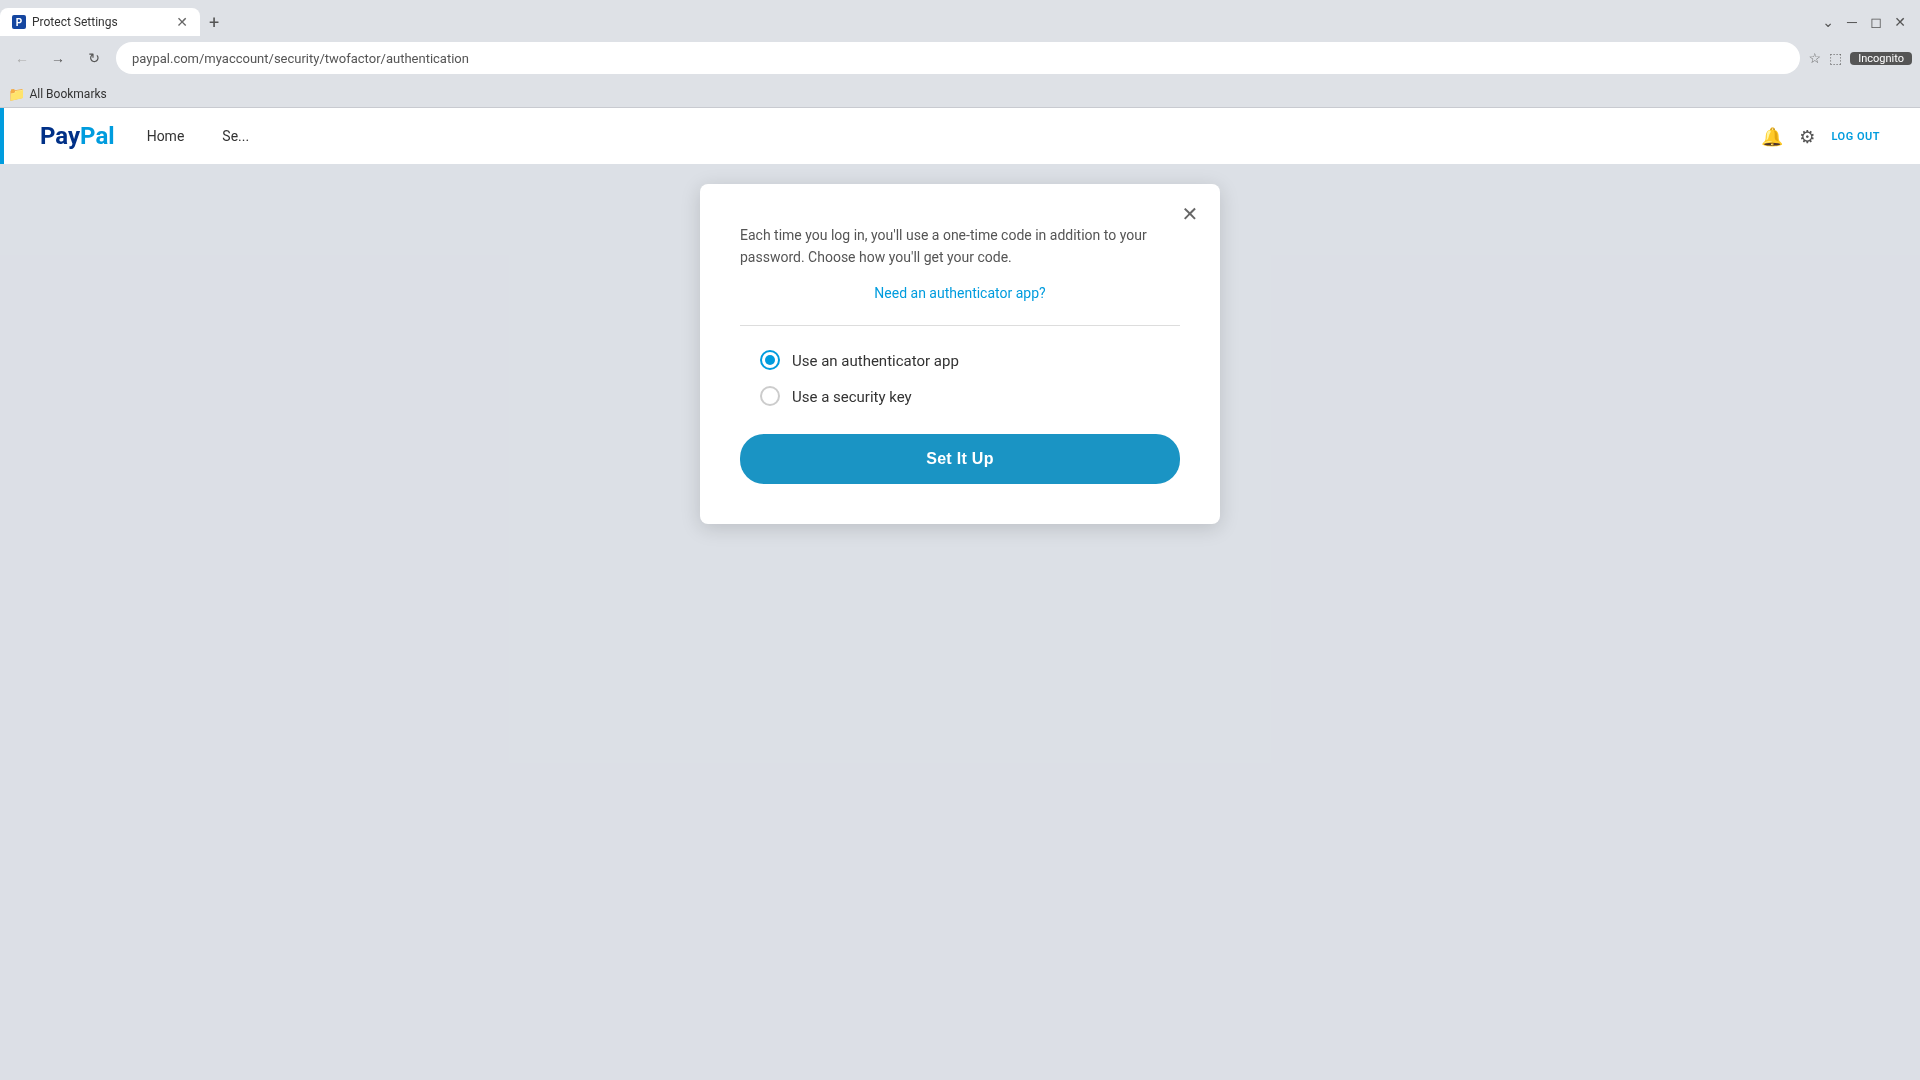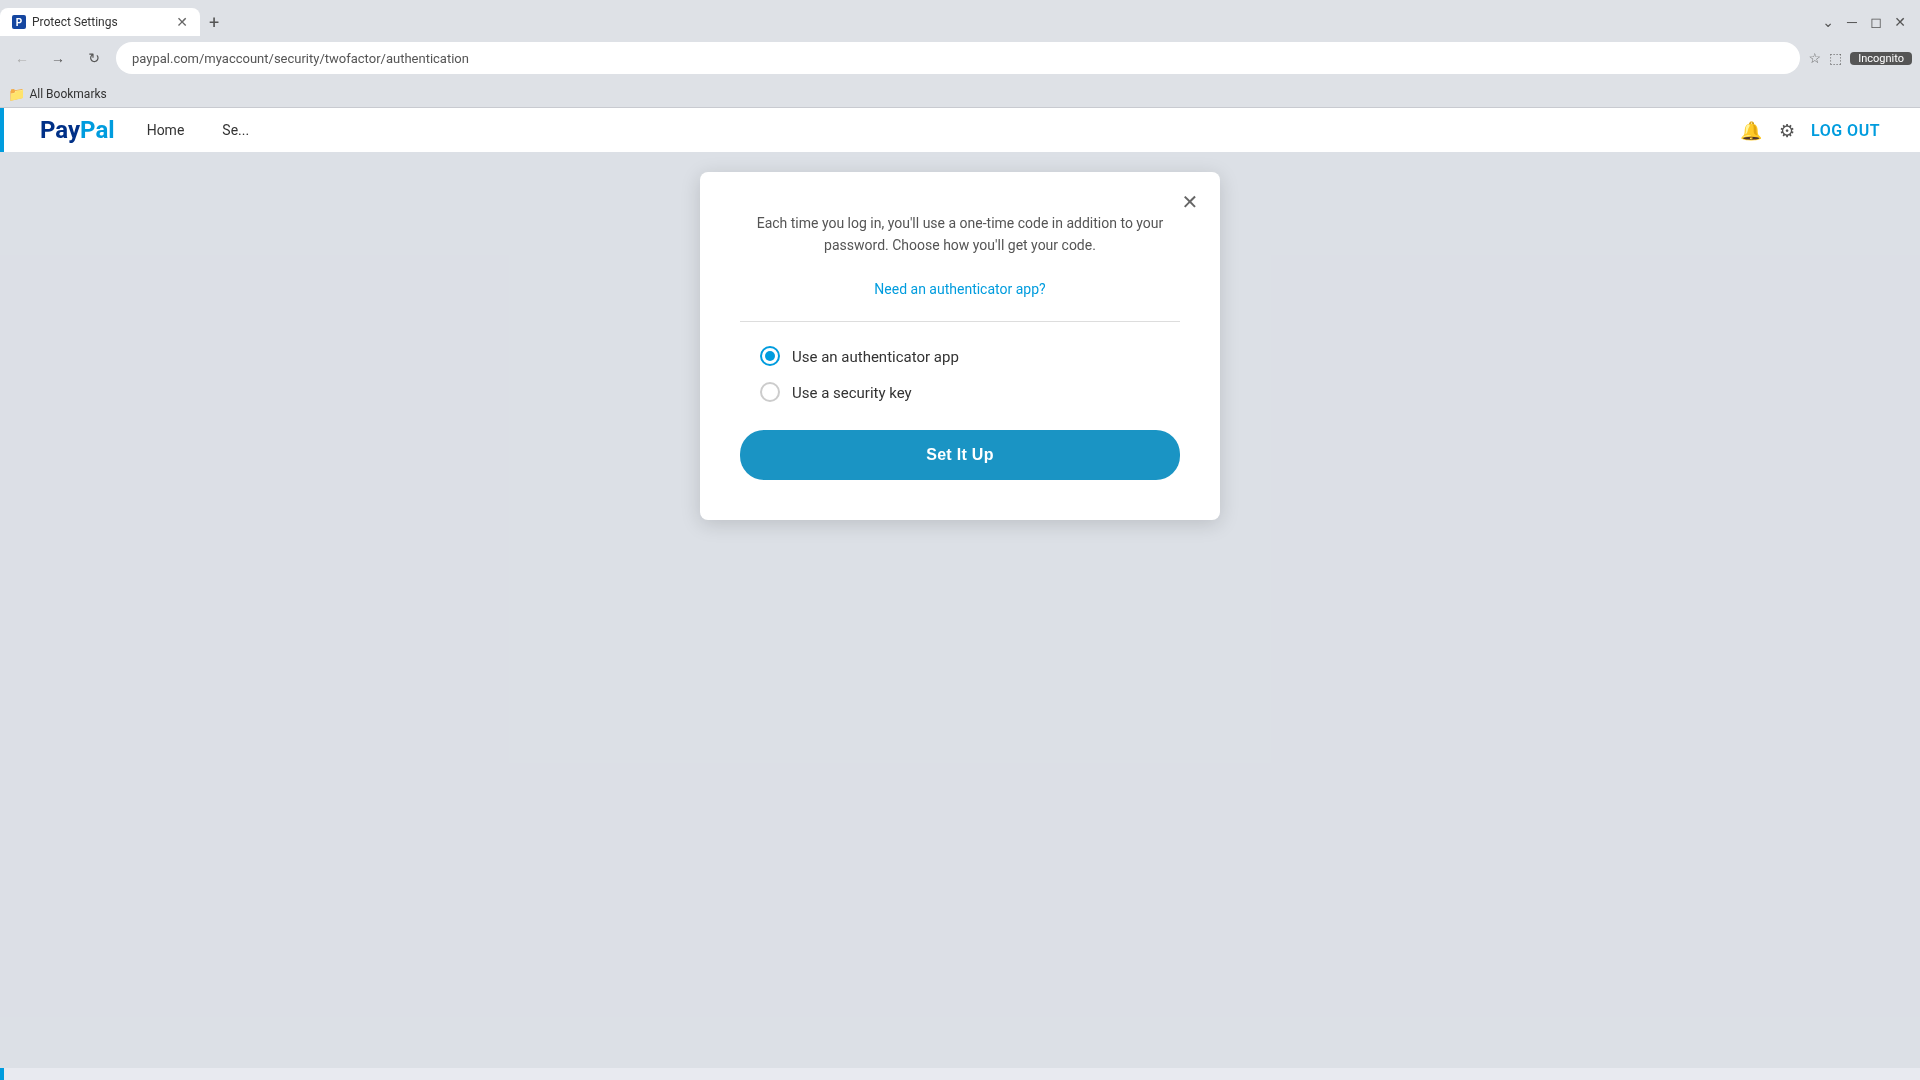--- a/index.html
+++ b/index.html
@@ -22,42 +22,42 @@
     .address-right { display: flex; align-items: center; gap: 8px; }
     .addr-icon { color: #666; font-size: 14px; }
     .incognito-badge { background: #555; color: #fff; font-size: 11px; padding: 0 8px; border-radius: 4px; }
     .bookmarks-bar { background: #dee1e6; padding: 2px 8px; display: flex; align-items: center; height: 28px; font-size: 12px; color: #333; gap: 4px; border-bottom: 1px solid #c8cad0; }
     .bookmark-folder-icon { font-size: 14px; }
 
     
     .page-bg { width: 100%; height: calc(1080px - 108px); background: #e8eaf0; position: relative; overflow: hidden; }
 
     
-    .paypal-nav { background: #fff; display: flex; align-items: center; padding: 2px 40px; height: 44px; gap: 32px; box-shadow: 0 1px 3px rgba(0,0,0,0.1); }
+    .paypal-nav { background: #fff; display: flex; align-items: center; padding: 2px 40px; height: 56px; gap: 32px; box-shadow: 0 1px 3px rgba(0,0,0,0.1); }
     .paypal-logo { color: #003087; font-size: 24px; font-weight: bold; }
     .paypal-logo-p1 { color: #003087; }
     .paypal-logo-p2 { color: #009cde; }
     .nav-links { display: flex; gap: 38px; }
     .nav-link { font-size: 14px; color: #333; text-decoration: none; cursor: pointer; }
     .nav-right { margin-left: auto; display: flex; align-items: center; gap: 16px; }
     .nav-icon { font-size: 18px; color: #555; }
-    .logout-btn { font-size: 16px; color: #009cde; font-weight: 600; letter-spacing: 0.5px; text-transform: uppercase; }
+    .logout-btn { font-size: 11px; color: #009cde; font-weight: 600; letter-spacing: 0.5px; text-transform: uppercase; }
 
     
     .page-content { background: #f0f2f5; min-height: calc(1080px - 164px); position: relative; }
 
     
     .modal-overlay { position: absolute; top: 0; left: 0; right: 0; bottom: 0; background: rgba(200, 205, 215, 0.5); display: flex; align-items: flex-start; justify-content: center; z-index: 100; padding-top: 0; }
 
     
     .modal { background: #fff; border-radius: 8px; width: 520px; padding: 40px; position: relative; margin-top: 20px; box-shadow: 0 4px 20px rgba(0,0,0,0.15); }
     .modal-close { position: absolute; top: 16px; right: 16px; background: none; border: none; cursor: pointer; font-size: 20px; color: #666; width: 28px; height: 28px; display: flex; align-items: center; justify-content: center; }
 
     .modal-title { font-size: 26px; font-weight: 300; color: #2c2e2f; text-align: center; line-height: 1.3; margin-bottom: 20px; }
-    .modal-desc { font-size: 14px; color: #555; text-align: center; line-height: 1.6; margin-bottom: 24px; }
+    .modal-desc { font-size: 14px; color: #555; line-height: 1.6; margin-bottom: 16px; }
     .modal-link { color: #009cde; text-decoration: none; font-size: 14px; display: block; text-align: center; margin-bottom: 24px; }
     .modal-divider { border: none; border-top: 1px solid #ddd; margin-bottom: 24px; }
 
     .radio-group { display: flex; flex-direction: column; gap: 16px; margin-bottom: 28px; padding-left: 20px; }
     .radio-option { display: flex; align-items: flex-end; gap: 12px; cursor: pointer; }
     .radio-circle { width: 20px; height: 20px; border-radius: 50%; border: 2px solid #ccc; display: flex; align-items: center; justify-content: center; flex-shrink: 0; }
     .radio-circle.selected { border-color: #009cde; }
     .radio-circle.selected::after { content: ''; width: 10px; height: 10px; border-radius: 50%; background: #009cde; }
     .radio-label { font-size: 15px; color: #333; }
 

